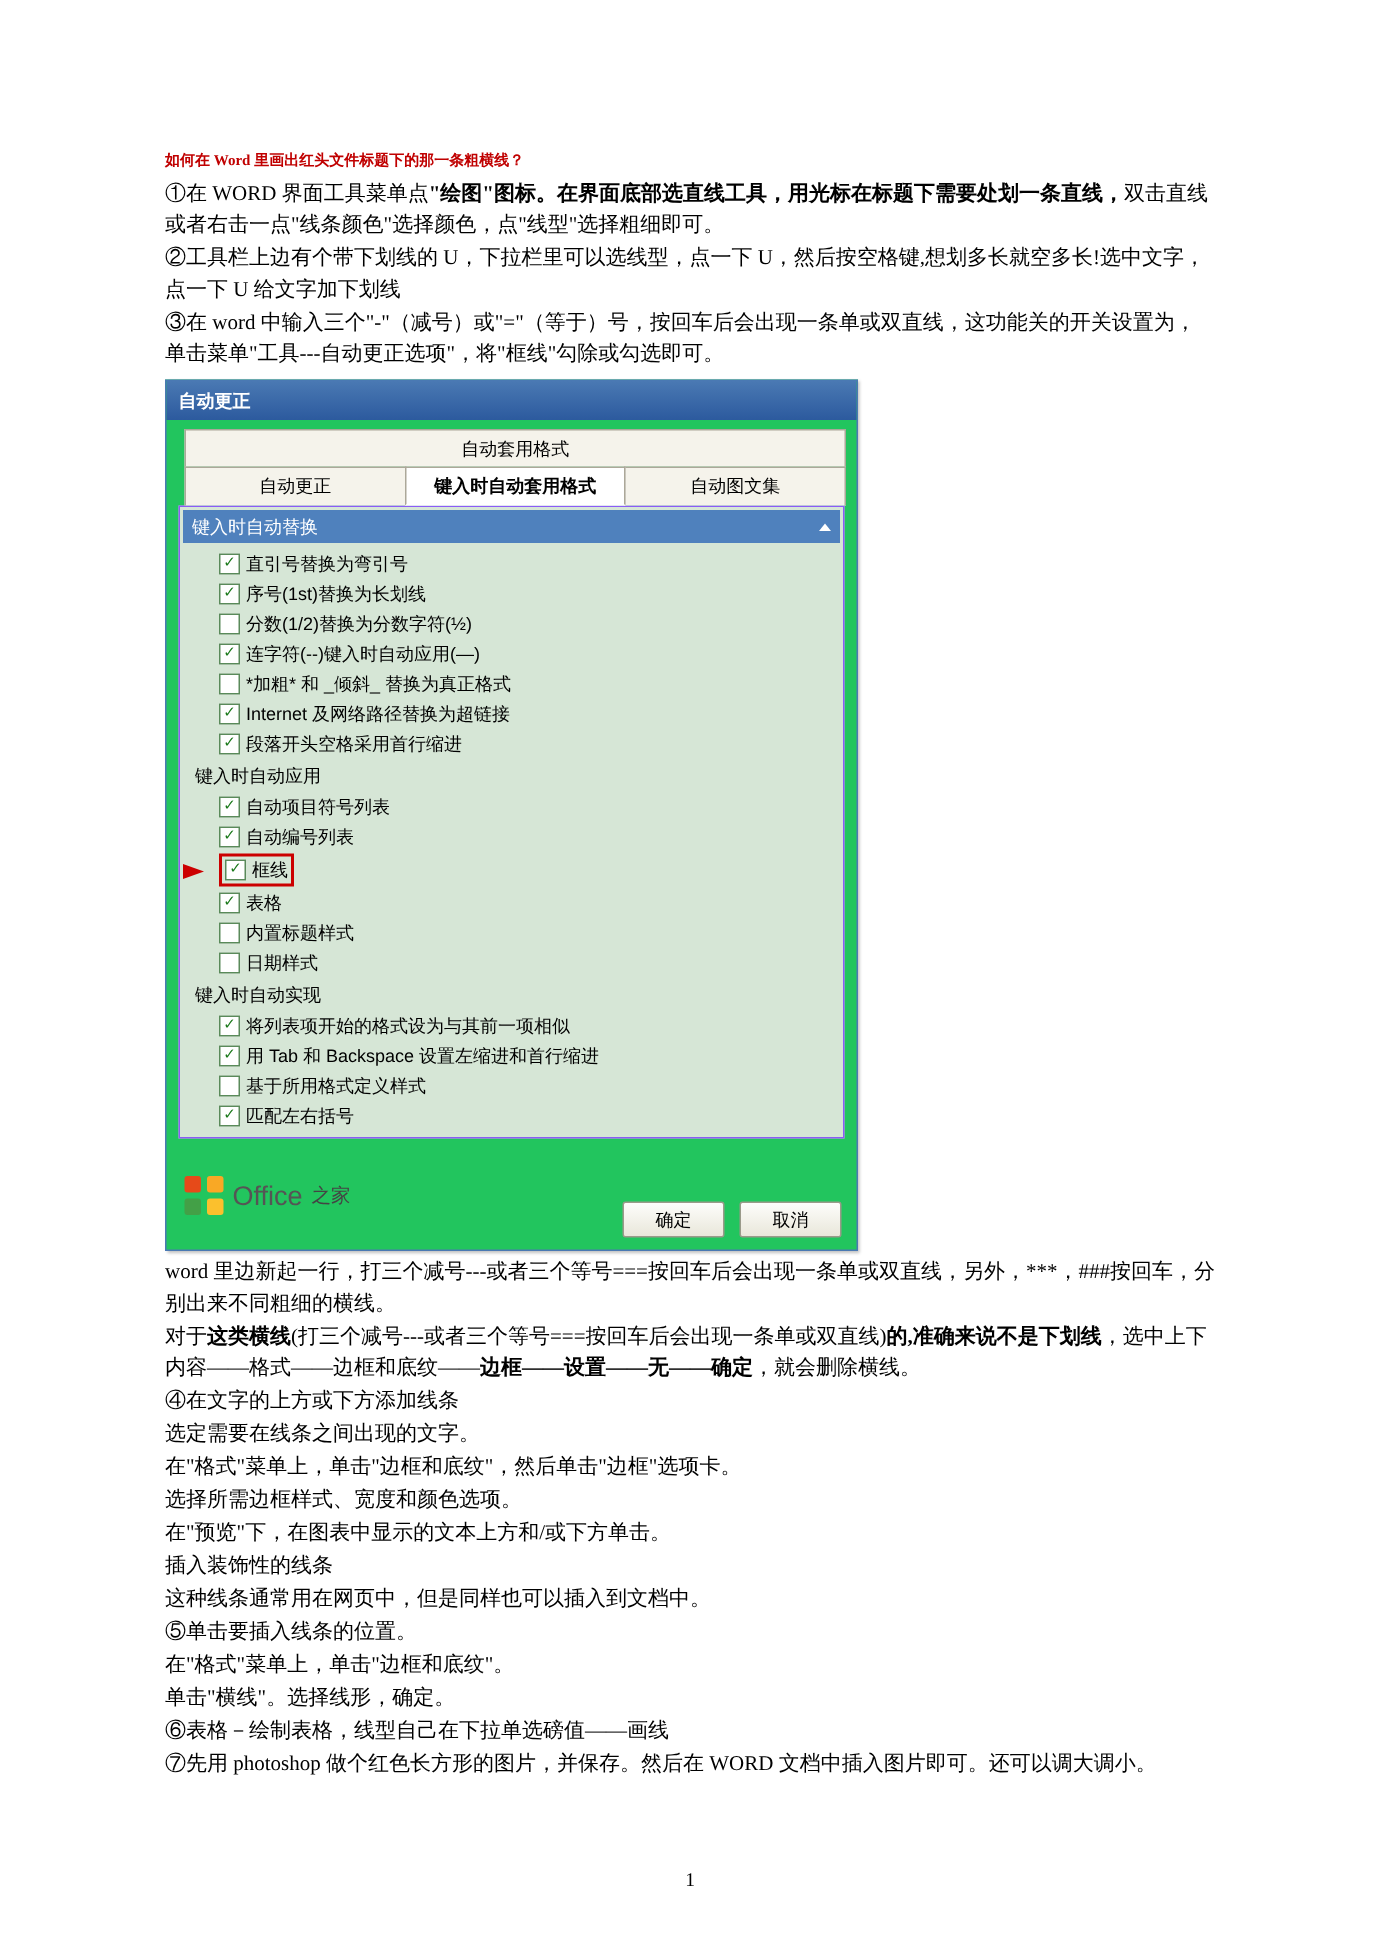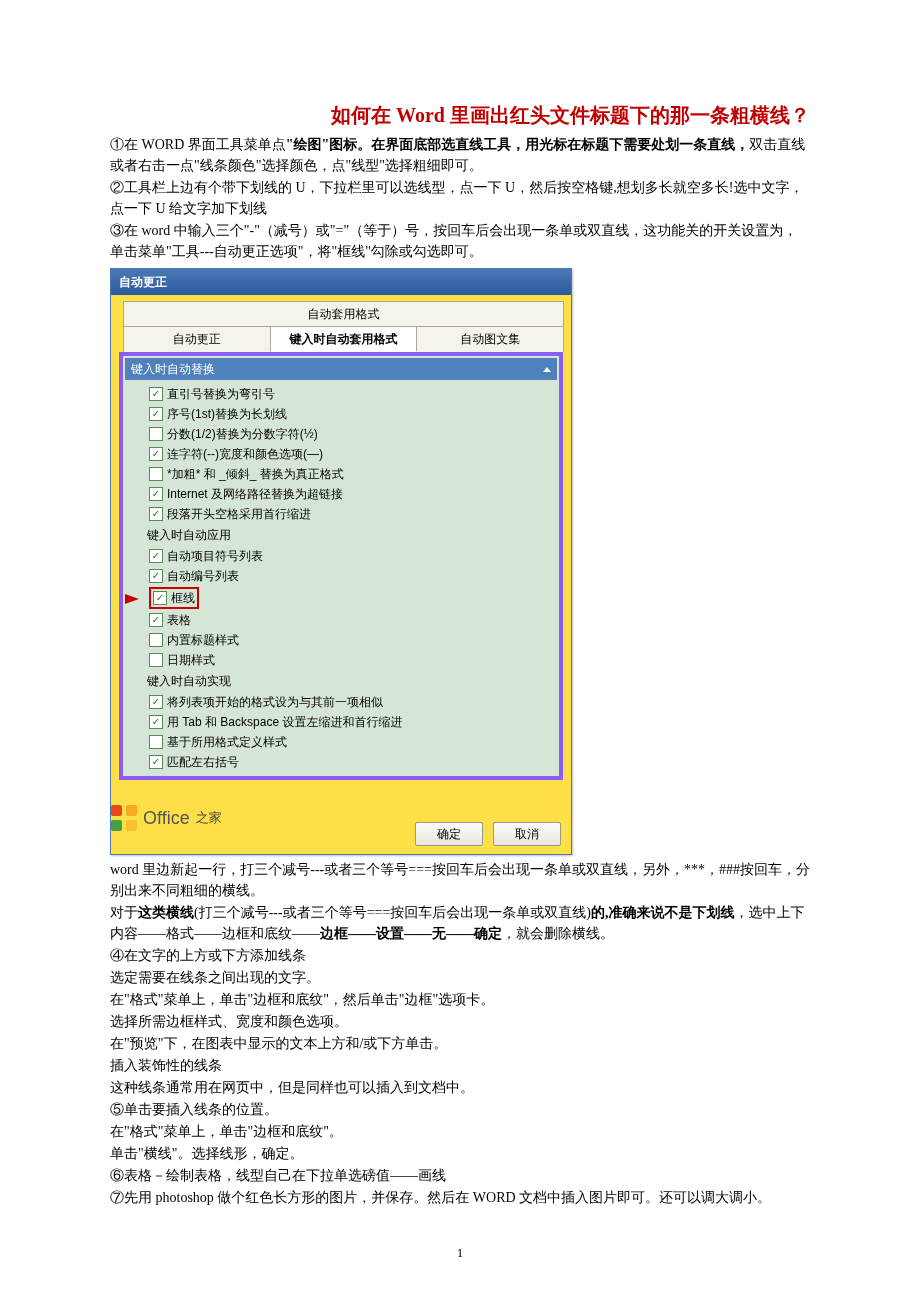--- a/index.html
+++ b/index.html
@@ -14,34 +14,34 @@
   .page {
     width: 920px;
     min-height: 1302px;
     padding: 100px 110px 40px 110px;
     box-sizing: border-box;
     position: relative;
   }
   .title {
     color: #c00000;
     font-weight: bold;
-    text-align: right;
-    font-size: 20px;
+    text-align: left;
+    font-size: 10px;
     margin-bottom: 4px;
   }
   .body-text { }
   .body-text p { margin: 0 0 1px 0; }
   .bold { font-weight: bold; }
 
   
   .dialog {
     width: 460px;
     margin: 6px 0 4px 0;
     border: 1px solid #4a79b3;
-    background: #fde047;
+    background: #22c55e;
     font-family: "SimSun", "宋体", sans-serif;
     font-size: 12px;
     box-shadow: 1px 1px 2px rgba(0,0,0,0.25);
   }
   .dlg-title {
     background: linear-gradient(#4a79b3, #2c5a9e);
     color: #fff;
     padding: 4px 8px;
     font-size: 12px;
     font-weight: bold;
@@ -64,21 +64,21 @@
   .tabs-row2 .active {
     background: #fff;
     border-bottom: 1px solid #fff;
     font-weight: bold;
     position: relative;
     z-index: 2;
   }
   .tabs-row2 .smart { background:#f5f3eb; }
   .panel {
     margin: 0 8px 6px 8px;
-    border: 4px solid #8b5cf6;
+    border: 1px solid #8b5cf6;
     background: #d6e6d6;
     padding: 0 0 4px 0;
   }
   .panel-header {
     background: #4f81bd;
     color: #fff;
     padding: 2px 6px;
     margin: 2px 2px 4px 2px;
     font-size: 12px;
     display: flex;
@@ -88,21 +88,21 @@
   .chev {
     display: inline-flex; gap:2px;
   }
   .chev span {
     width: 0; height: 0;
     border-left: 4px solid transparent;
     border-right: 4px solid transparent;
     border-bottom: 5px solid #fff;
   }
   .opt-group-label {
-    padding: 2px 6px 2px 24px;
+    padding: 2px 6px 2px 10px;
     color: #000;
   }
   .option {
     display: flex;
     align-items: center;
     padding: 1px 6px 1px 26px;
     gap: 4px;
   }
   .chk {
     width: 12px; height: 12px;
@@ -128,21 +128,21 @@
     margin-top: 2px;
     width: 0; height: 0;
     border-top: 5px solid transparent;
     border-bottom: 5px solid transparent;
     border-left: 14px solid #c00;
   }
   .dlg-footer {
     display: flex;
     align-items: center;
     justify-content: space-between;
-    padding: 4px 10px 8px 0;
+    padding: 4px 10px 8px 12px;
   }
   .office-logo {
     display: flex; align-items: center; gap: 6px;
     color: #555; font-size: 18px;
     font-family: Arial, sans-serif;
   }
   .office-logo .sq {
     width: 26px; height: 26px; position: relative;
   }
   .office-logo .sq span {
@@ -211,21 +211,21 @@
           <div class="option">
             <span class="chk">✓</span>
             <span>序号(1st)替换为长划线</span>
           </div>
           <div class="option">
             <span class="chk"></span>
             <span>分数(1/2)替换为分数字符(½)</span>
           </div>
           <div class="option">
             <span class="chk">✓</span>
-            <span>连字符(--)宽度和颜色选项(—)</span>
+            <span>连字符(--)键入时自动应用(—)</span>
           </div>
           <div class="option">
             <span class="chk"></span>
             <span>*加粗* 和 _倾斜_ 替换为真正格式</span>
           </div>
           <div class="option">
             <span class="chk">✓</span>
             <span>Internet 及网络路径替换为超链接</span>
           </div>
           <div class="option">

